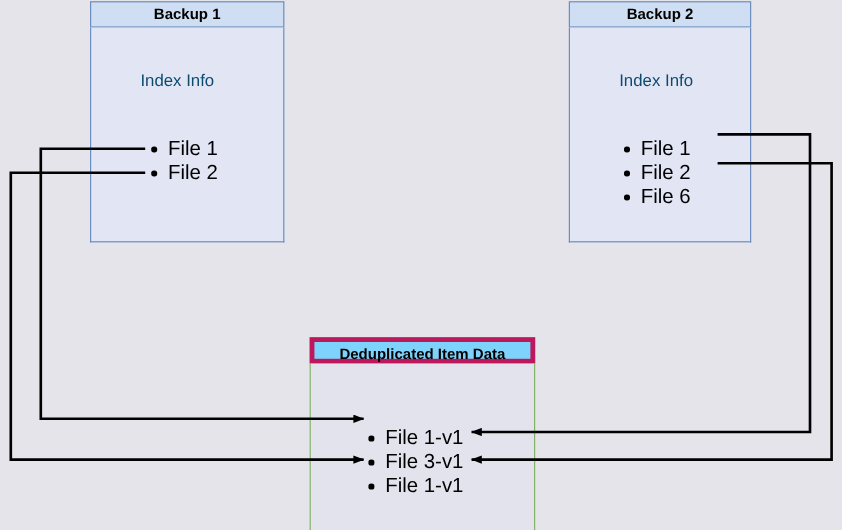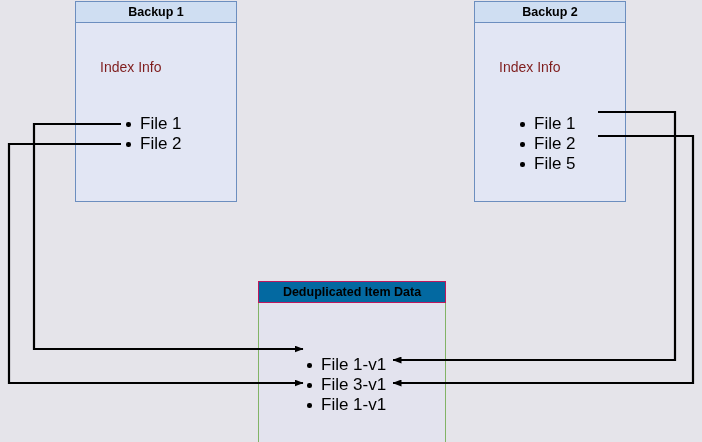--- a/index.html
+++ b/index.html
@@ -45,22 +45,23 @@
     color: #000000;
   }
   .node-body {
     box-sizing: border-box;
     width: 100%;
     position: relative;
   }
   .node-subtitle {
     position: absolute;
     font-size: 14px;
-    color: #7f1d1d;
+    color: #0c4a6e;
     white-space: nowrap;
+    margin-left: 17px;
   }
   .file-list {
     position: absolute;
     list-style: none;
     margin: 0;
     padding: 0;
   }
   .file-list li {
     position: relative;
     font-size: 17px;
@@ -86,22 +87,22 @@
     border: 1px solid #6c8ebf;
   }
   .node-blue .node-body {
     background: #e2e6f4;
     border: 1px solid #6c8ebf;
     border-top: none;
   }
 
   
   .node-green .node-header {
-    background: #0369a1;
-    border: 1px solid #be185d;
+    background: #7dd3fc;
+    border: 4px solid #be185d;
   }
   .node-green .node-body {
     background: #e3e3ee;
     border: 1px solid #82b366;
     border-top: none;
   }
 
   #backup1 { left: 75px;  top: 1px; width: 162px; }
   #backup1 .node-body { height: 179px; }
   #backup1 .node-subtitle { left: 24px; top: 36px; }
@@ -144,21 +145,21 @@
     </div>
   </div>
 
   <div class="node node-blue" id="backup2">
     <div class="node-header">Backup 2</div>
     <div class="node-body">
       <div class="node-subtitle">Index Info</div>
       <ul class="file-list">
         <li>File 1</li>
         <li>File 2</li>
-        <li>File 5</li>
+        <li>File 6</li>
       </ul>
     </div>
   </div>
 
   <div class="node node-green" id="dedup">
     <div class="node-header">Deduplicated Item Data</div>
     <div class="node-body">
       <ul class="file-list">
         <li>File 1-v1</li>
         <li>File 3-v1</li>

